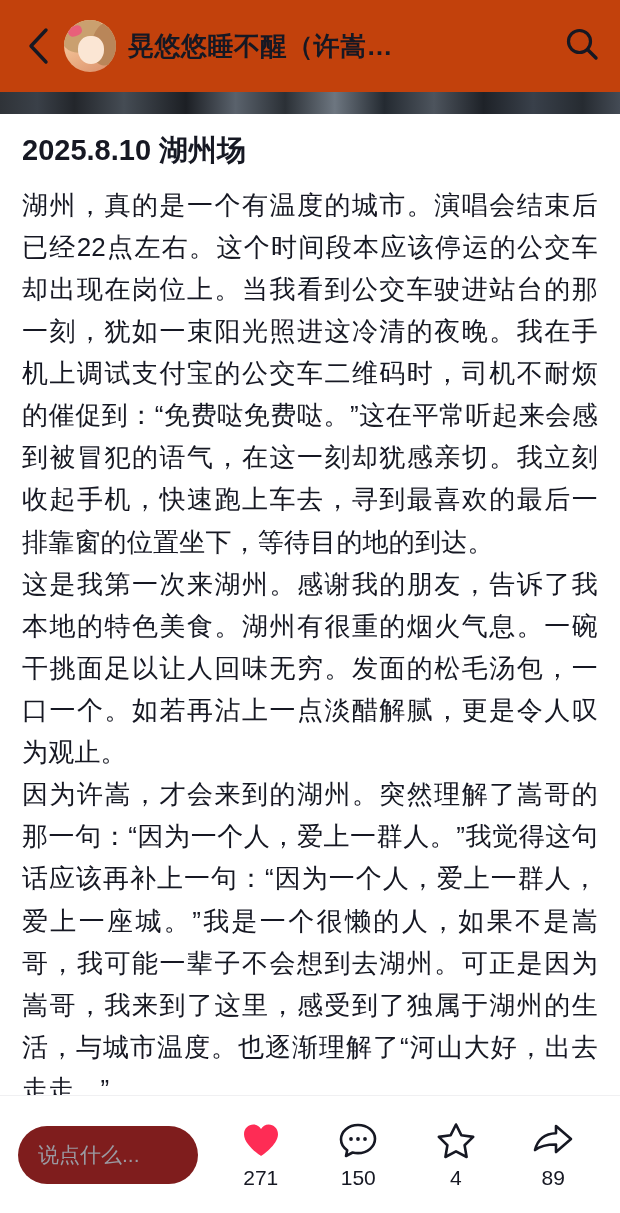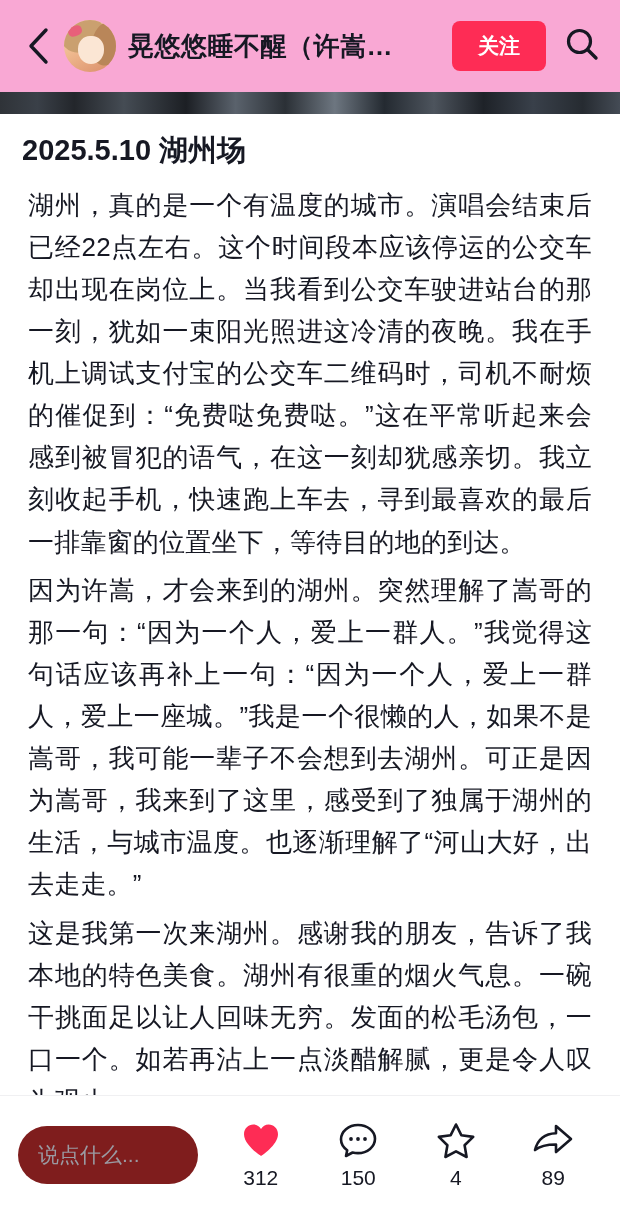--- a/index.html
+++ b/index.html
@@ -15,21 +15,21 @@
     overflow: hidden;
     position: relative;
   }
 
   
   .header {
     position: absolute;
     top: 0; left: 0;
     width: 620px;
     height: 92px;
-    background: #f9a8d4;
+    background: #c2410c;
     display: flex;
     align-items: center;
     padding: 0 16px;
     z-index: 10;
   }
   .back-btn {
     width: 44px;
     height: 44px;
     display: flex;
     align-items: center;
@@ -138,21 +138,21 @@
     overflow: hidden;
   }
   .article-title {
     font-size: 29px;
     font-weight: bold;
     color: #161823;
     margin: 0 0 14px 0;
     line-height: 1.3;
   }
   .article p {
-    margin: 6px;
+    margin: 0;
     font-size: 26px;
     line-height: 1.62;
     color: #161823;
     text-align: justify;
     letter-spacing: 0.2px;
   }
 
   
   .bottom-bar {
     position: absolute;
@@ -220,57 +220,56 @@
 
   <div class="avatar">
     <div class="hair"></div>
     <div class="hair2"></div>
     <div class="face"></div>
     <div class="bow"></div>
   </div>
 
   <div class="title">晃悠悠睡不醒（许嵩…</div>
 
-  <button class="follow-btn">关注</button>
 
   <div class="search-btn">
     <span>
       <svg width="36" height="36" viewBox="0 0 36 36">
         <circle cx="15.5" cy="15.5" r="11" fill="none" stroke="#161823" stroke-width="3.2"></circle>
         <line x1="23.5" y1="23.5" x2="32" y2="32" stroke="#161823" stroke-width="3.4" stroke-linecap="round"></line>
       </svg>
     </span>
   </div>
 </div>
 
 <div class="cover-strip"></div>
 
 <div class="article">
-  <h1 class="article-title">2025.5.10 湖州场</h1>
+  <h1 class="article-title">2025.8.10 湖州场</h1>
   <p>湖州，真的是一个有温度的城市。演唱会结束后已经22点左右。这个时间段本应该停运的公交车却出现在岗位上。当我看到公交车驶进站台的那一刻，犹如一束阳光照进这冷清的夜晚。我在手机上调试支付宝的公交车二维码时，司机不耐烦的催促到：“免费哒免费哒。”这在平常听起来会感到被冒犯的语气，在这一刻却犹感亲切。我立刻收起手机，快速跑上车去，寻到最喜欢的最后一排靠窗的位置坐下，等待目的地的到达。</p>
+  <p>这是我第一次来湖州。感谢我的朋友，告诉了我本地的特色美食。湖州有很重的烟火气息。一碗干挑面足以让人回味无穷。发面的松毛汤包，一口一个。如若再沾上一点淡醋解腻，更是令人叹为观止。</p>
   <p>因为许嵩，才会来到的湖州。突然理解了嵩哥的那一句：“因为一个人，爱上一群人。”我觉得这句话应该再补上一句：“因为一个人，爱上一群人，爱上一座城。”我是一个很懒的人，如果不是嵩哥，我可能一辈子不会想到去湖州。可正是因为嵩哥，我来到了这里，感受到了独属于湖州的生活，与城市温度。也逐渐理解了“河山大好，出去走走。”</p>
-  <p>这是我第一次来湖州。感谢我的朋友，告诉了我本地的特色美食。湖州有很重的烟火气息。一碗干挑面足以让人回味无穷。发面的松毛汤包，一口一个。如若再沾上一点淡醋解腻，更是令人叹为观止。</p>
 
 </div>
 
 <div class="bottom-bar">
 
   <div class="comment-box">
     <span>说点什么...</span>
   </div>
 
   <div class="actions">
 
     <div class="action">
       <span class="ico">
         <svg width="40" height="38" viewBox="0 0 40 38">
           <path d="M20 35 C20 35 3 24 3 13.2 C3 7.4 7.5 3.5 12.3 3.5 C15.7 3.5 18.4 5.4 20 8 C21.6 5.4 24.3 3.5 27.7 3.5 C32.5 3.5 37 7.4 37 13.2 C37 24 20 35 20 35 Z" fill="#fe2c55"></path>
         </svg>
       </span>
-      <span class="cnt">312</span>
+      <span class="cnt">271</span>
     </div>
 
     <div class="action">
       <span class="ico">
         <svg width="40" height="38" viewBox="0 0 40 38">
           <path d="M20 4 C10.6 4 3 10.4 3 18.3 C3 22.7 5.4 26.6 9.2 29.2 L8 35 L14.6 31.5 C16.3 31.9 18.1 32.1 20 32.1 C29.4 32.1 37 25.7 37 17.8 C37 10.1 29.4 4 20 4 Z" fill="none" stroke="#161823" stroke-width="2.6" stroke-linejoin="round"></path>
           <circle cx="13" cy="18" r="1.9" fill="#161823"></circle>
           <circle cx="20" cy="18" r="1.9" fill="#161823"></circle>
           <circle cx="27" cy="18" r="1.9" fill="#161823"></circle>
         </svg>

